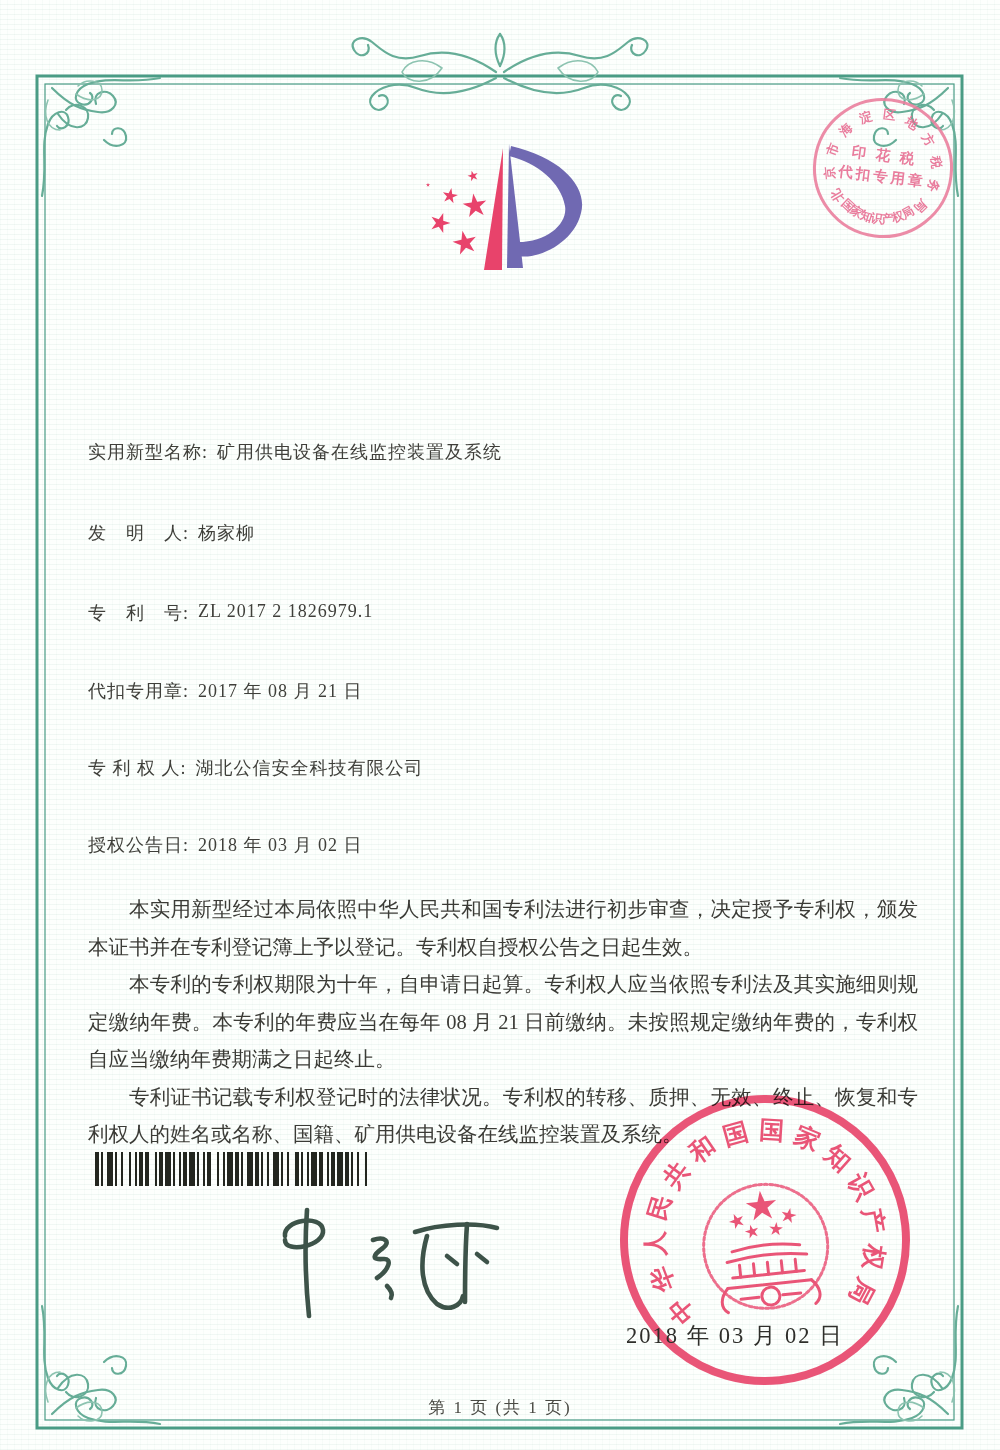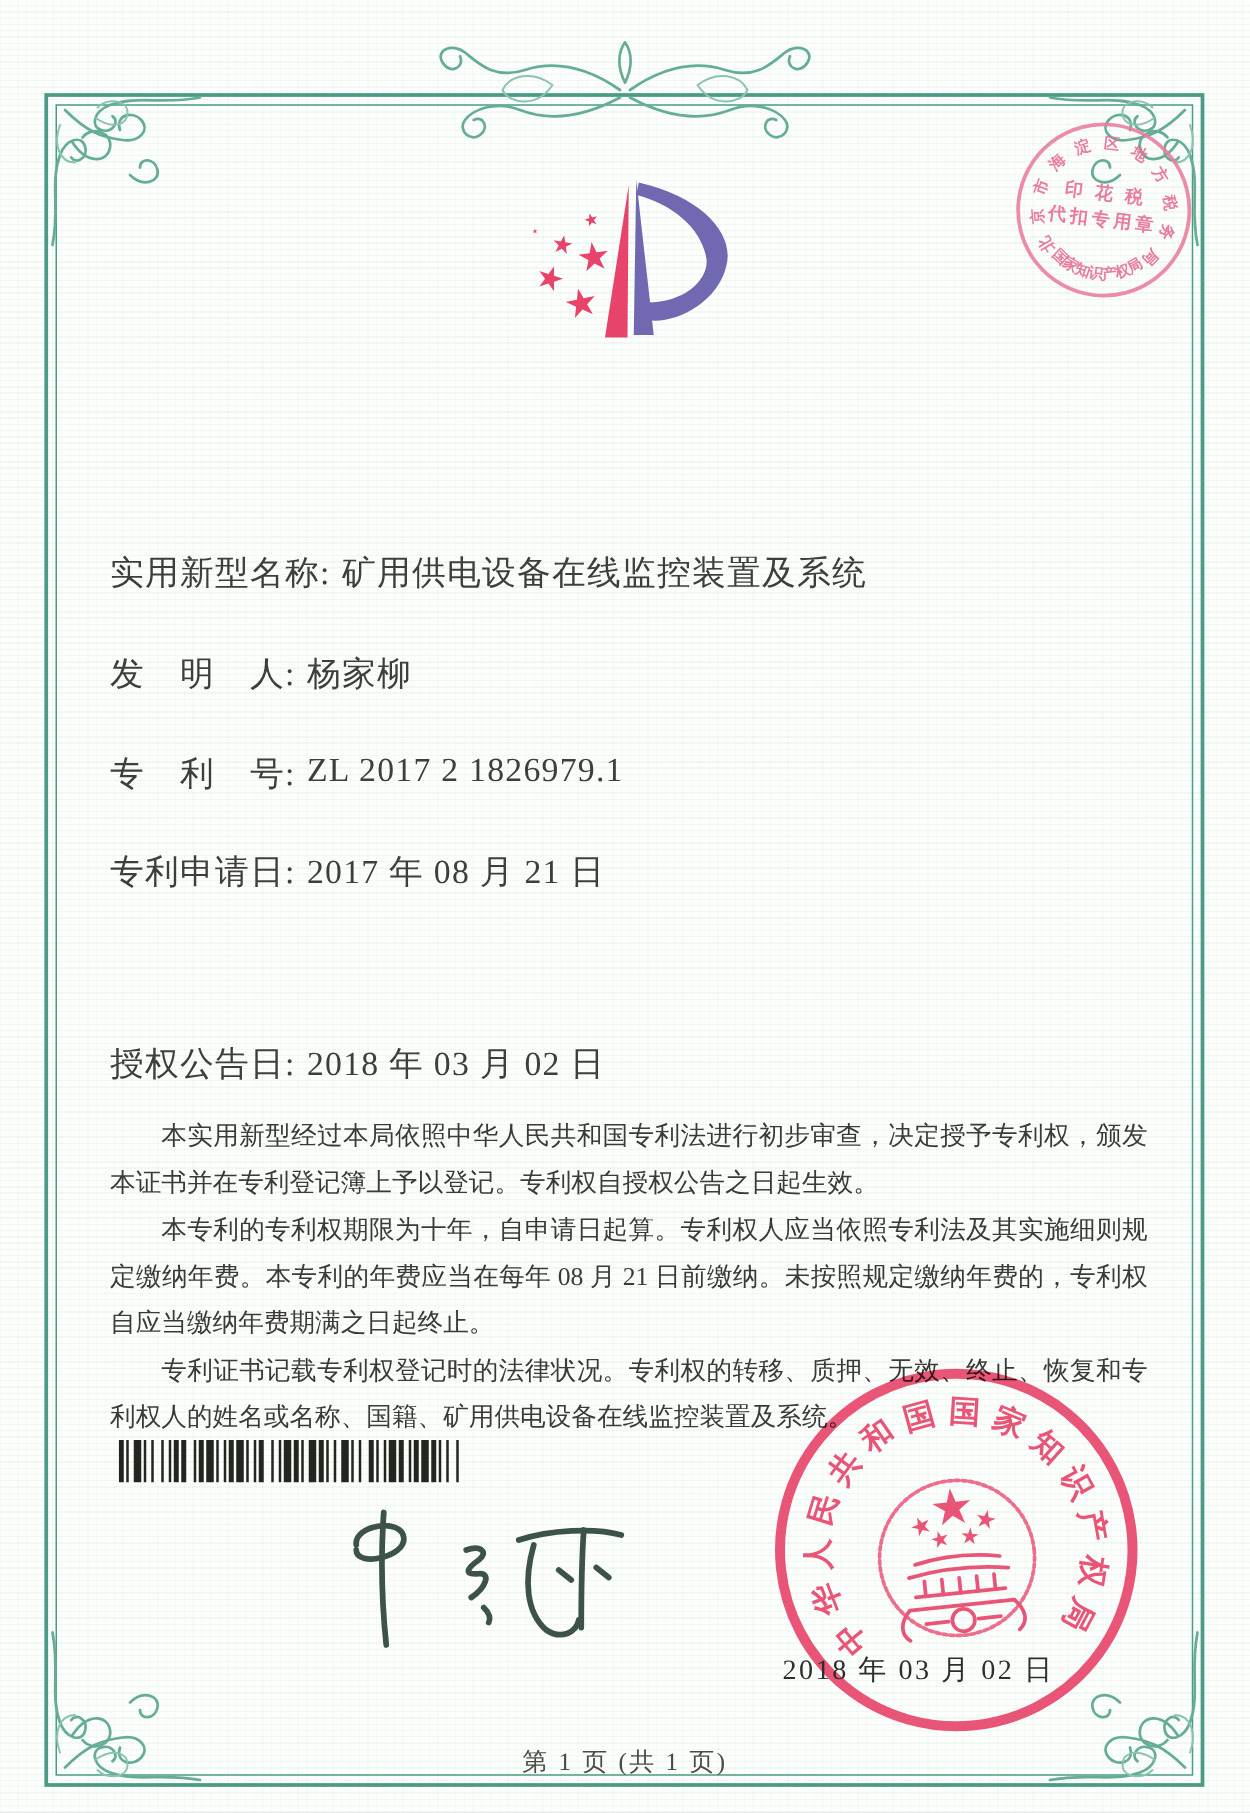--- a/index.html
+++ b/index.html
@@ -26,21 +26,21 @@
   .content{position:absolute;inset:0;z-index:2;}
 
   .cert-no{position:absolute;left:78px;top:156px;font-size:21px;letter-spacing:2px;color:#45453f;}
 
   .logo{position:absolute;left:398px;top:133px;}
   .logo .star{fill:var(--logo-red);}
 
   .doc-title{position:absolute;left:0;right:0;top:300px;text-align:center;
     font-size:51px;font-weight:bold;letter-spacing:13px;color:var(--title-color);}
 
-  .field-row{position:absolute;left:88px;display:flex;font-size:27px;letter-spacing:1px;color:#3f3f3a;white-space:nowrap;}
+  .field-row{position:absolute;left:88px;display:flex;font-size:18px;letter-spacing:1px;color:#3f3f3a;white-space:nowrap;}
   .field-row .fv{margin-left:9px;}
 
   .body-text{position:absolute;left:88px;width:830px;top:891px;font-size:20.5px;
     line-height:1.83;text-align:justify;color:#3b3b36;}
   .body-text p{margin:0;text-indent:2em;}
 
   .barcode{position:absolute;left:95px;top:1152px;width:296px;height:34px;display:flex;overflow:hidden;}
   .barcode span{display:block;height:100%;background:#23261f;flex:none;}
   .barcode i{display:block;height:100%;flex:none;}
 
@@ -60,21 +60,21 @@
   .circle-host span{line-height:1;}
 
   .seal-date{position:absolute;left:626px;top:1320px;font-size:22.5px;letter-spacing:2px;color:#2e2e2a;z-index:6;}
 
   .tax-stamp{position:absolute;left:813px;top:98px;width:134px;height:134px;border-radius:50%;
     border:3px solid var(--stamp-pink);transform:rotate(7deg);color:#e76e92;
     mix-blend-mode:multiply;opacity:.9;z-index:5;}
   .tax-stamp .stamp-center{position:absolute;left:50%;top:50%;transform:translate(-50%,-54%);
     text-align:center;font-weight:bold;font-size:14.5px;letter-spacing:3px;white-space:nowrap;line-height:1.45;}
 
-  .page-footer{position:absolute;left:0;right:0;top:1396px;text-align:center;font-size:20px;
+  .page-footer{position:absolute;left:0;right:0;top:1396px;text-align:center;font-size:17px;
     letter-spacing:2px;color:#4a4a44;}
 </style>
 </head>
 <body>
 
 <div class="page">
 
   <svg class="frame-svg" width="1000" height="1450" viewBox="0 0 1000 1450">
     <defs>
       <g id="cornerFlourish" class="flourish">
@@ -130,22 +130,26 @@
     </div>
     <div class="field-row" style="top:521px">
       <span class="fl">发　明　人:</span>
       <span class="fv">杨家柳</span>
     </div>
     <div class="field-row" style="top:601px">
       <span class="fl">专　利　号:</span>
       <span class="fv">ZL 2017 2 1826979.1</span>
     </div>
     <div class="field-row" style="top:679px">
-      <span class="fl">专利申请日:</span>
+      <span class="fl">代扣专用章:</span>
       <span class="fv">2017 年 08 月 21 日</span>
+    </div>
+    <div class="field-row" style="top:756px">
+      <span class="fl">专 利 权 人:</span>
+      <span class="fv">湖北公信安全科技有限公司</span>
     </div>
     <div class="field-row" style="top:833px">
       <span class="fl">授权公告日:</span>
       <span class="fv">2018 年 03 月 02 日</span>
     </div>
 
     <div class="body-text">
       <p>本实用新型经过本局依照中华人民共和国专利法进行初步审查，决定授予专利权，颁发本证书并在专利登记簿上予以登记。专利权自授权公告之日起生效。</p>
       <p>本专利的专利权期限为十年，自申请日起算。专利权人应当依照专利法及其实施细则规定缴纳年费。本专利的年费应当在每年 08 月 21 日前缴纳。未按照规定缴纳年费的，专利权自应当缴纳年费期满之日起终止。</p>
       <p>专利证书记载专利权登记时的法律状况。专利权的转移、质押、无效、终止、恢复和专利权人的姓名或名称、国籍、矿用供电设备在线监控装置及系统。</p>

